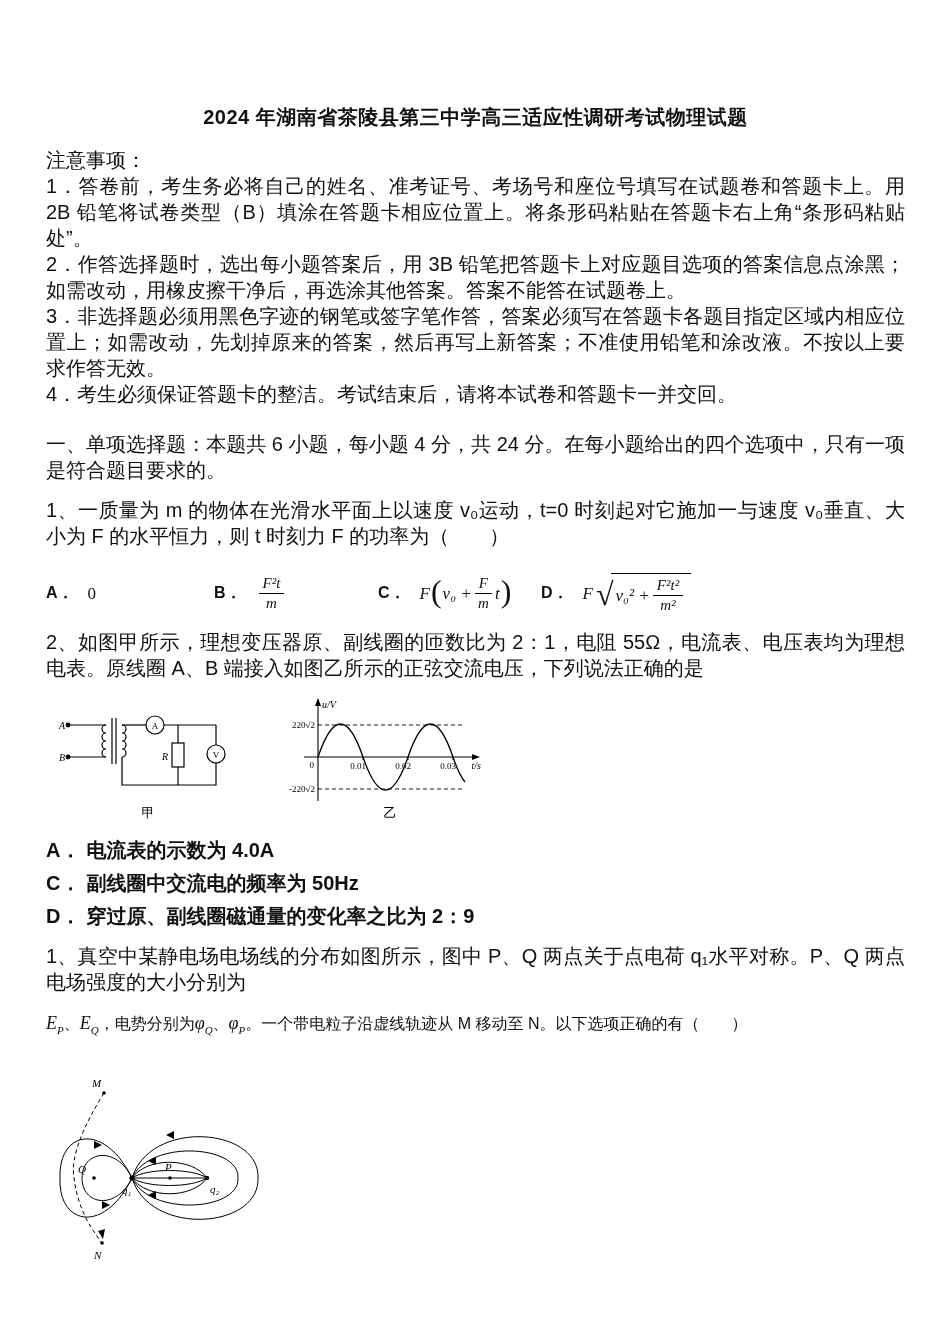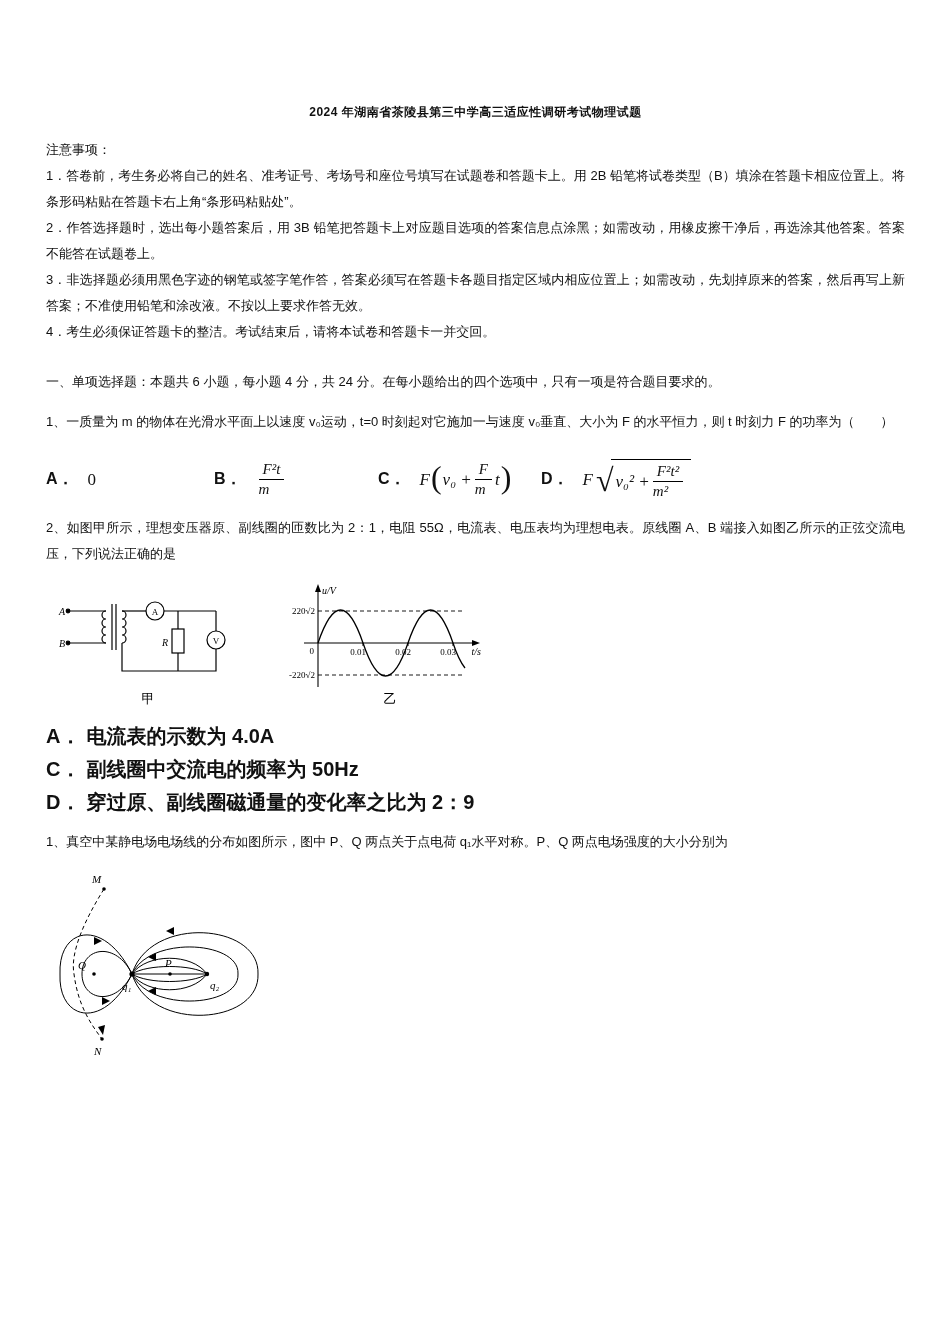--- a/index.html
+++ b/index.html
@@ -4,40 +4,40 @@
 <style>
   * { box-sizing: border-box; }
   html, body { margin: 0; padding: 0; }
   body {
     width: 950px; height: 1344px; overflow: hidden;
     background: #ffffff; color: #111;
     font-family: "Liberation Sans", sans-serif;
   }
   .page { padding: 104px 45px 0 46px; }
   .title {
-    font-size: 12px; font-weight: 700; text-align: center;
+    font-size: 20px; font-weight: 700; text-align: center;
     margin: 0 0 16px 0; letter-spacing: 0.5px;
   }
   .line {
-    font-size: 13px; line-height: 26px; margin: 0; text-align: justify;
+    font-size: 20px; line-height: 26px; margin: 0; text-align: justify;
   }
   .section-heading { margin-top: 24px; }
   .q-text { margin-top: 14px; }
   
   .q1-options {
     display: flex; align-items: center; margin: 24px 0 10px 0; font-size: 16px;
   }
   .opt { display: inline-flex; align-items: center; }
   .opt-a { width: 168px; }
   .opt-b { width: 164px; }
   .opt-c { width: 163px; }
   .opt-label { font-weight: 700; margin-right: 14px; white-space: nowrap; }
   .math { font-family: "Liberation Serif", serif; font-style: italic; font-size: 17px; display: inline-flex; align-items: center; }
   .frac {
-    display: inline-flex; flex-direction: column; 
+    display: inline-flex; flex-direction: column; align-items: center;
     line-height: 1.15; font-size: 15px; margin: 0 3px; vertical-align: middle;
   }
   .frac .num { border-bottom: 1px solid #000; padding: 0 4px 1px; }
   .frac .den { padding-top: 1px; }
   .bigparen {
     font-style: normal; font-size: 32px; font-weight: 300; line-height: 0.85;
     margin: 0 1px; transform: translateY(-2px);
   }
   .sqrt { display: inline-flex; align-items: center; margin-left: 3px; }
   .sqrt-sign { font-style: normal; font-size: 32px; line-height: 1; margin-right: -3px; }
@@ -186,20 +186,23 @@
     <div class="q2-options">
       <p class="q2-option"><span class="opt-label">A．</span><span>电流表的示数为 4.0A</span></p>
       <p class="q2-option"><span class="opt-label">C．</span><span>副线圈中交流电的频率为 50Hz</span></p>
       <p class="q2-option"><span class="opt-label">D．</span><span>穿过原、副线圈磁通量的变化率之比为 2：9</span></p>
     </div>
   </div>
 
   <div>
     <p class="line q-text">1、真空中某静电场电场线的分布如图所示，图中 P、Q 两点关于点电荷 q₁水平对称。P、Q 两点电场强度的大小分别为</p>
 
+    <p class="formula-line">
+      <span class="fvar"><span>E</span><sub>P</sub></span><span>、</span><span class="fvar"><span>E</span><sub>Q</sub></span><span>，电势分别为</span><span class="fvar"><span>φ</span><sub>Q</sub></span><span>、</span><span class="fvar"><span>φ</span><sub>P</sub></span><span>。一个带电粒子沿虚线轨迹从 M 移动至 N。以下选项正确的有（　　）</span>
+    </p>
 
     
     <svg class="q3-figure" width="232" height="196" viewBox="0 0 232 196">
       <g stroke="#000" fill="none" stroke-width="1">
         <path d="M80,105 C52,48 6,58 8,105 C6,152 52,162 80,105"></path>
         <path d="M80,105 C64,72 30,78 30,105 C30,132 64,138 80,105"></path>
         <path d="M80,105 C98,46 208,54 206,105 C208,156 98,164 80,105"></path>
         <path d="M80,105 C98,66 188,72 186,105 C188,138 98,144 80,105"></path>
         <path d="M80,105 C95,84 140,84 155,105"></path>
         <path d="M80,105 C95,126 140,126 155,105"></path>

